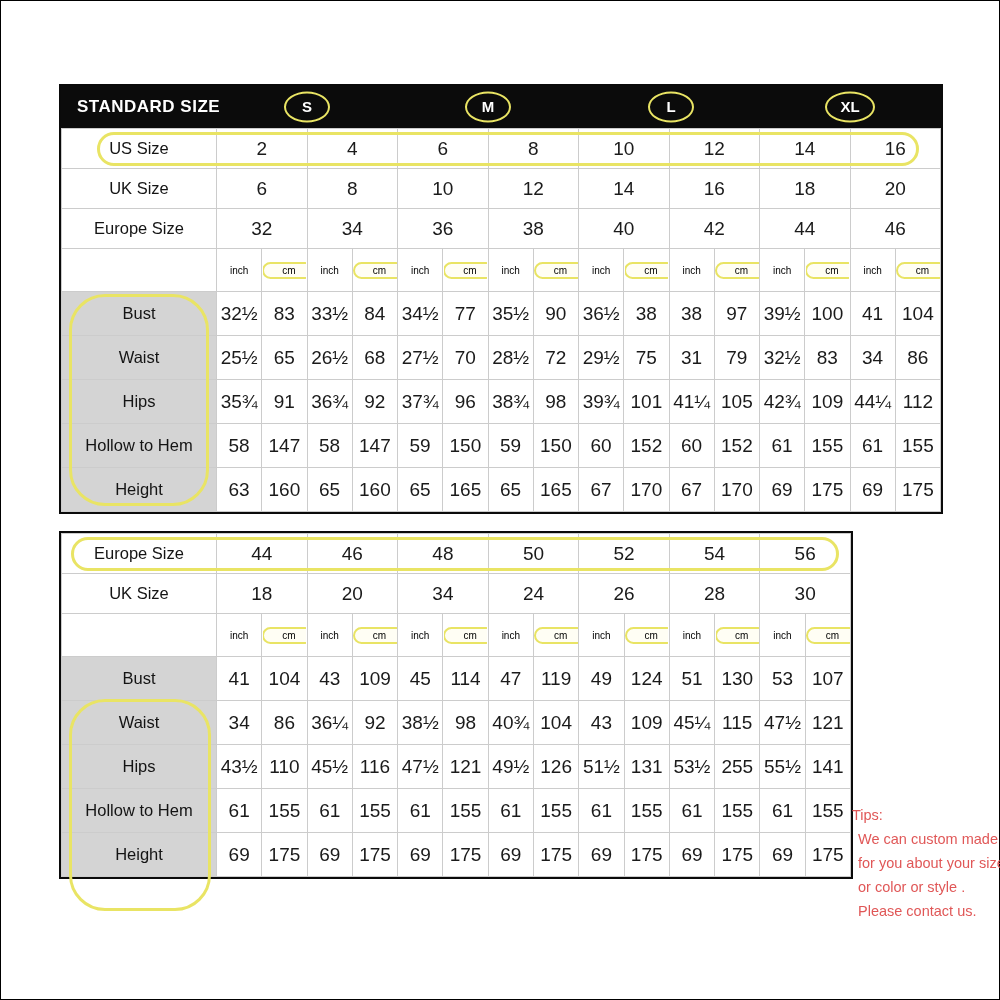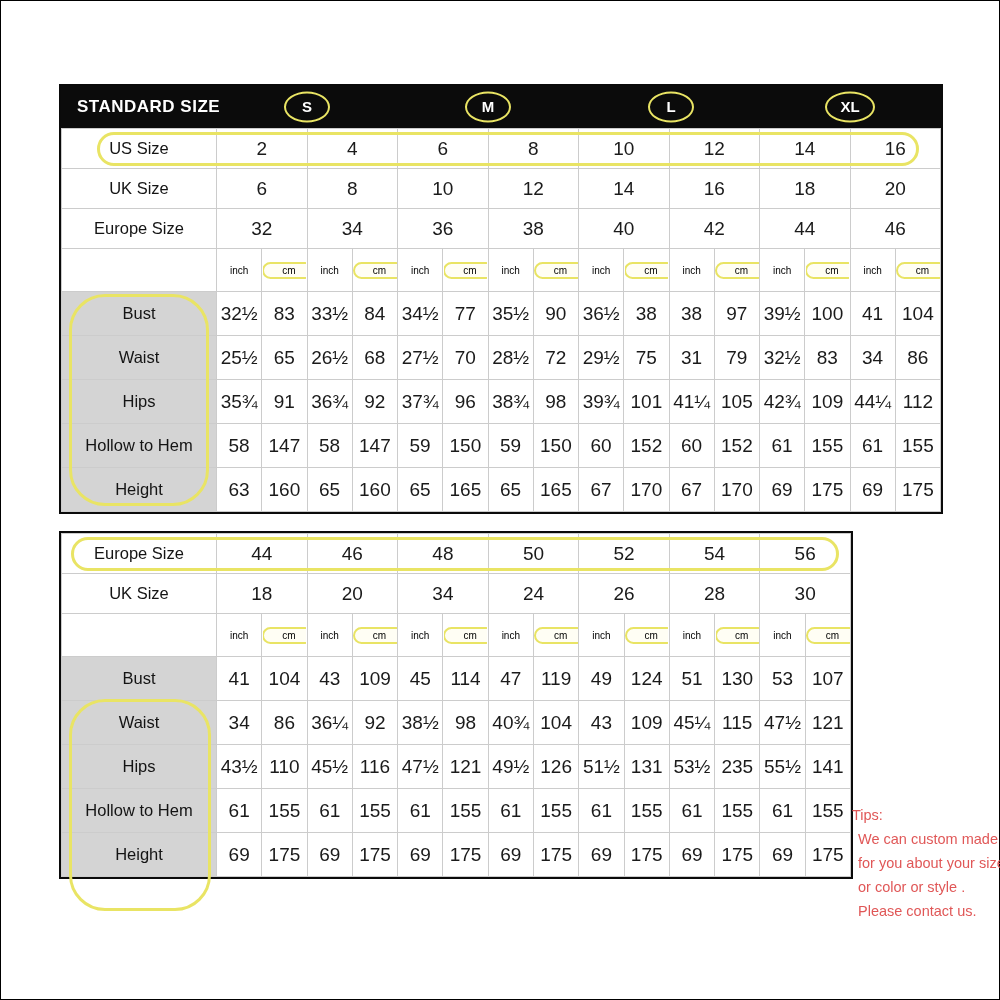--- a/index.html
+++ b/index.html
@@ -320,21 +320,21 @@
             <td class="val">110</td>
             <td class="val">45½</td>
             <td class="val">116</td>
             <td class="val">47½</td>
             <td class="val">121</td>
             <td class="val">49½</td>
             <td class="val">126</td>
             <td class="val">51½</td>
             <td class="val">131</td>
             <td class="val">53½</td>
-            <td class="val">235</td>
+            <td class="val">255</td>
             <td class="val">55½</td>
             <td class="val">141</td>
           </tr>
           <tr class="mrow">
             <th class="rlabel gray">Hollow to Hem</th>
             <td class="val">61</td>
             <td class="val">155</td>
             <td class="val">61</td>
             <td class="val">155</td>
             <td class="val">61</td>

